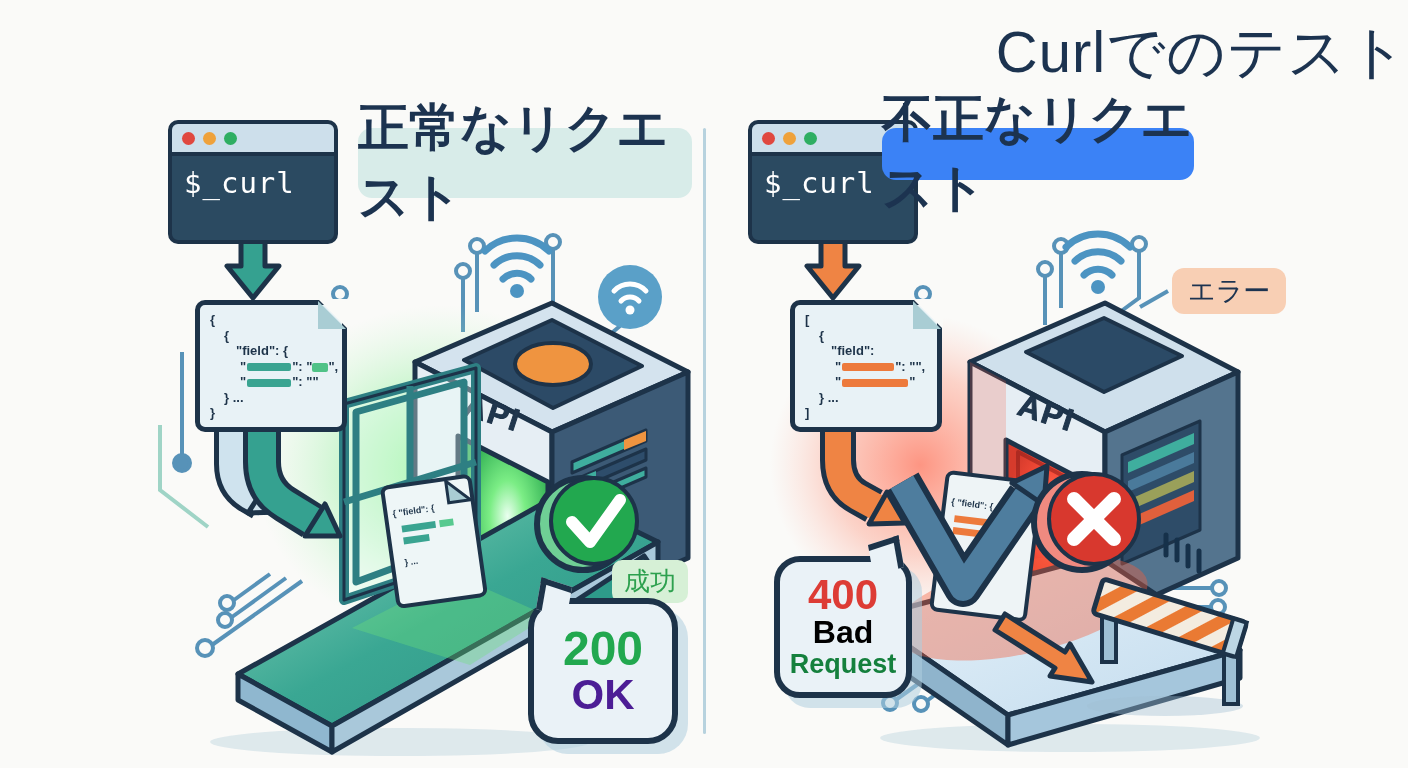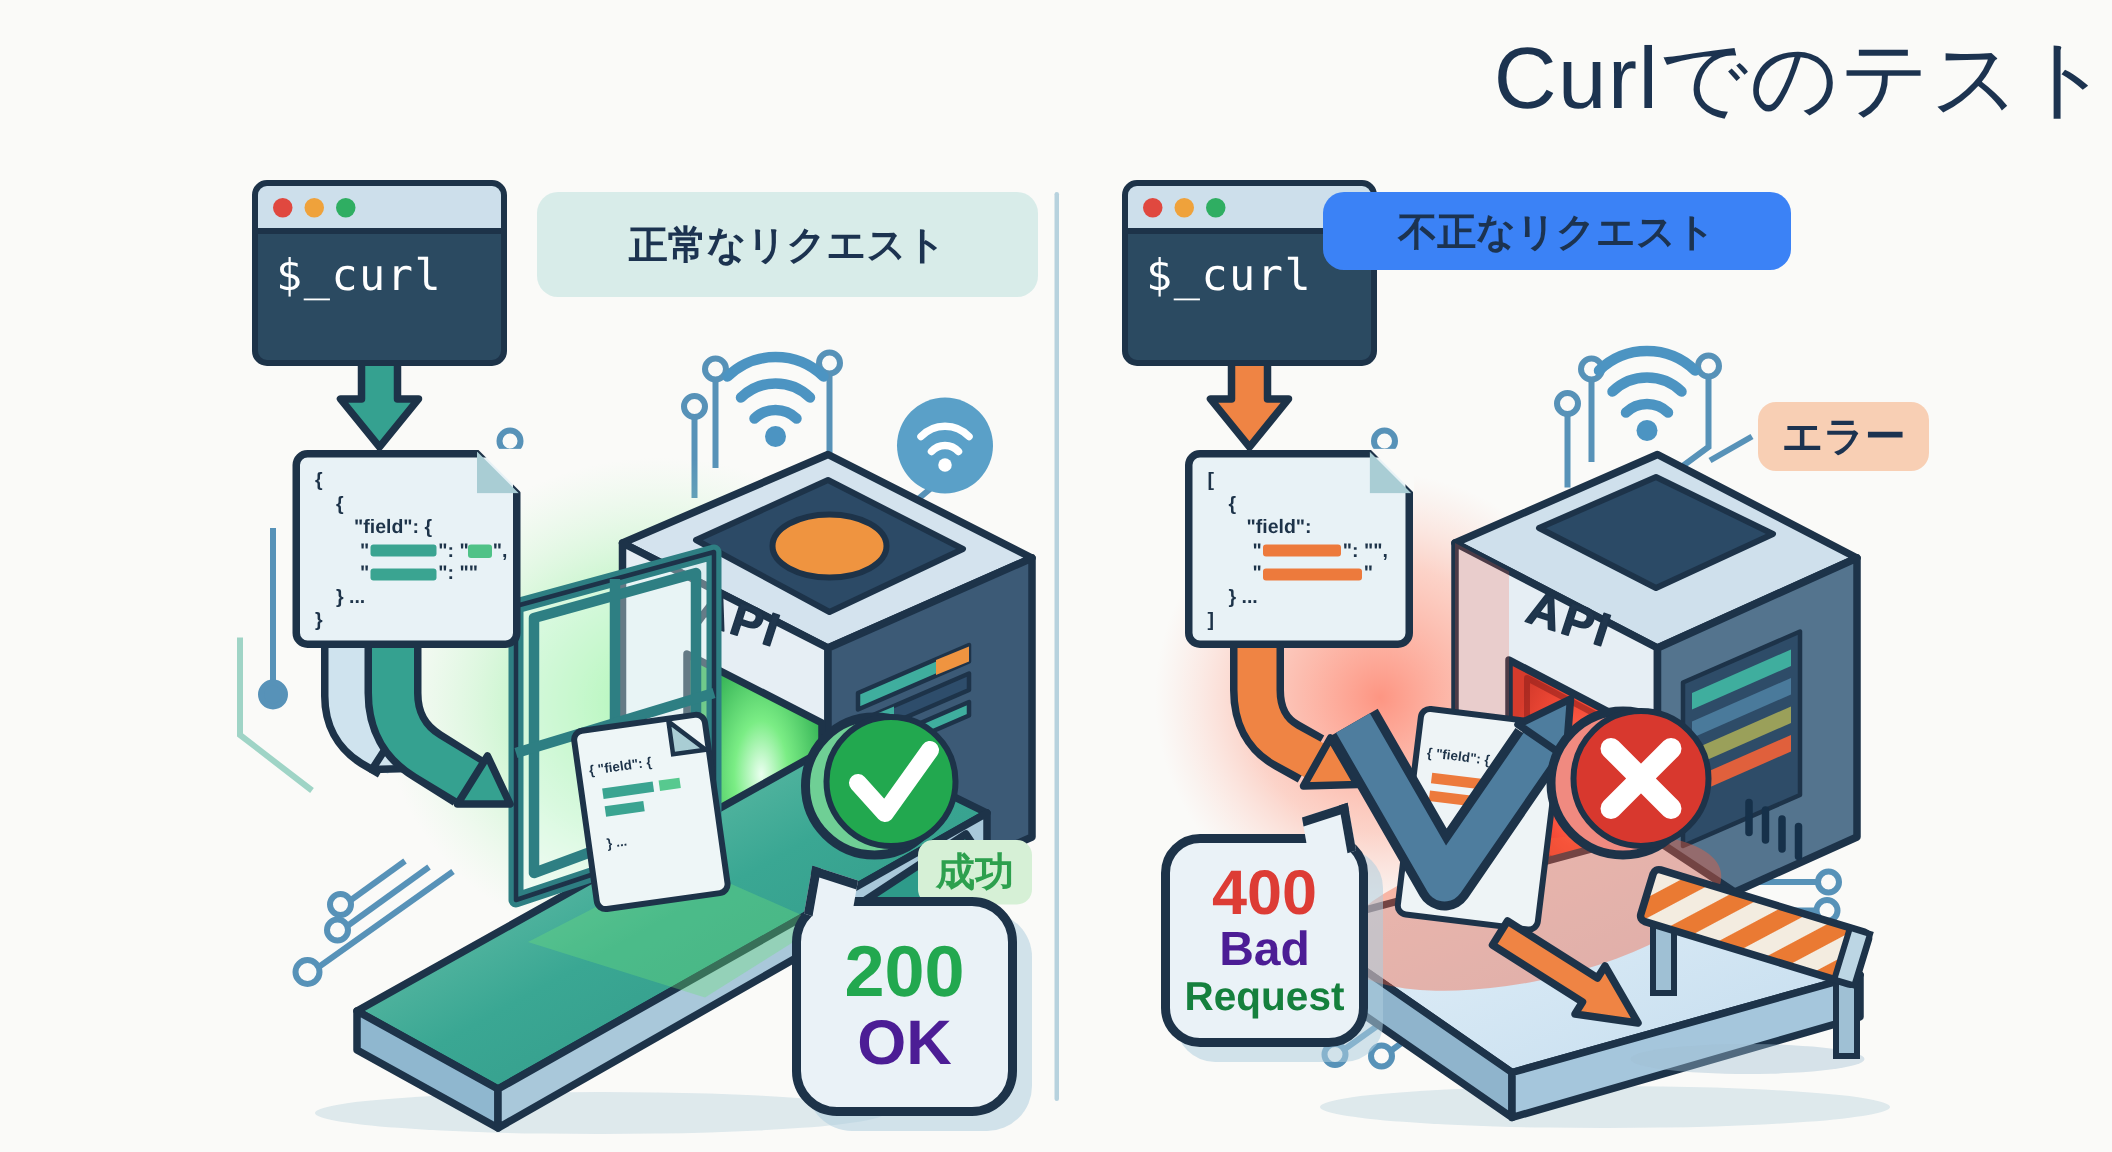--- a/index.html
+++ b/index.html
@@ -16,54 +16,54 @@
   .terminal.t-left{left:168px;top:120px;}
   .terminal.t-right{left:748px;top:120px;}
   .term-bar{height:28px;background:#cddfeb;display:flex;align-items:center;gap:8px;
             padding-left:10px;border-bottom:4px solid #1d3349;}
   .dot{width:13px;height:13px;border-radius:50%;display:inline-block;}
   .dot.red{background:#e0483f;}.dot.yellow{background:#efa23b;}.dot.green{background:#2fae62;}
   .term-body{color:#ffffff;font-family:"DejaVu Sans Mono",monospace;font-size:29px;
              padding:10px 0 0 12px;letter-spacing:1px;}
 
   .section-label{display:flex;align-items:center;justify-content:center;font-weight:800;
-                 font-size:26px;color:#1c3350;border-radius:14px;}
+                 font-size:51px;color:#1c3350;border-radius:14px;}
   .label-left{left:358px;top:128px;width:334px;height:70px;background:#d8ece9;}
   .label-right{left:882px;top:128px;width:312px;height:52px;background:#3b82f6;}
 
   .doc{width:152px;height:132px;background:#e8f2f6;border:5px solid #1d3349;border-radius:10px;
        padding:7px 6px 4px 10px;color:#1d3349;font-weight:bold;font-size:13px;line-height:15.5px;}
   .doc.d-left{left:195px;top:300px;}
   .doc.d-right{left:790px;top:300px;}
   .doc-line{white-space:nowrap;}
   .ind1{margin-left:14px;}.ind2{margin-left:26px;}.ind3{margin-left:30px;}
   .bar{display:inline-block;height:8px;border-radius:2px;vertical-align:middle;margin:0 1px;}
   .bar.teal{background:#3aa491;}.bar.orange{background:#ed7a3c;}
   .w44{width:44px;}.w52{width:52px;}.w66{width:66px;}
   .chip{display:inline-block;width:16px;height:9px;background:#4fc287;border-radius:2px;vertical-align:middle;}
   .fold-cut{position:absolute;top:-6px;right:-6px;width:30px;height:30px;background:#fafaf8;
             clip-path:polygon(0 0,100% 0,100% 100%);}
   .fold{position:absolute;top:-4px;right:-4px;width:28px;height:28px;background:#a9cdd4;
         clip-path:polygon(0 0,100% 100%,0 100%);}
 
-  .badge{font-weight:700;border-radius:10px;display:flex;align-items:flex-start;justify-content:center;}
+  .badge{font-weight:400;border-radius:10px;display:flex;align-items:flex-start;justify-content:center;}
   .badge-success{left:612px;top:560px;padding:4px 12px;background:#d6f0d6;color:#2da04e;font-size:26px;}
   .badge-error{left:1172px;top:268px;padding:5px 16px;background:#f8cfb4;color:#1c3350;font-size:27px;border-radius:12px;}
   .badge-tail{position:absolute;left:10px;bottom:-9px;width:15px;height:15px;background:#d6f0d6;
               transform:rotate(25deg) skewX(25deg);}
 
   .bubble{background:#eaf2f7;border:6px solid #1d3349;border-radius:30px;
           box-shadow:10px 10px 0 rgba(175,205,222,0.55);
           display:flex;flex-direction:column;align-items:center;justify-content:center;}
   .bubble-left{left:528px;top:598px;width:150px;height:146px;}
   .bubble-right{left:774px;top:556px;width:138px;height:142px;border-radius:26px;}
   .code-green{font-size:48px;font-weight:800;color:#22a84f;line-height:1;}
   .code-red{font-size:42px;font-weight:700;color:#dd3c35;line-height:1;}
   .word-big{font-size:42px;font-weight:800;color:#4c1d95;line-height:1.05;}
-  .word-mid{font-size:32px;font-weight:800;color:#4c1d95;line-height:1.05;}
+  .word-mid{font-size:32px;font-weight:800;color:#000000;line-height:1.05;}
   .word-small{font-size:27px;font-weight:800;color:#15803d;line-height:1.1;}
   .tail{position:absolute;width:26px;height:26px;background:#eaf2f7;}
   .tail-l{left:4px;top:-22px;border-left:6px solid #1d3349;border-top:6px solid #1d3349;
           transform:rotate(18deg) skewX(8deg);}
   .tail-r{right:4px;top:-22px;border-right:6px solid #1d3349;border-top:6px solid #1d3349;
           transform:rotate(-18deg) skewX(-8deg);}
 </style>
 </head>
 <body>
 

